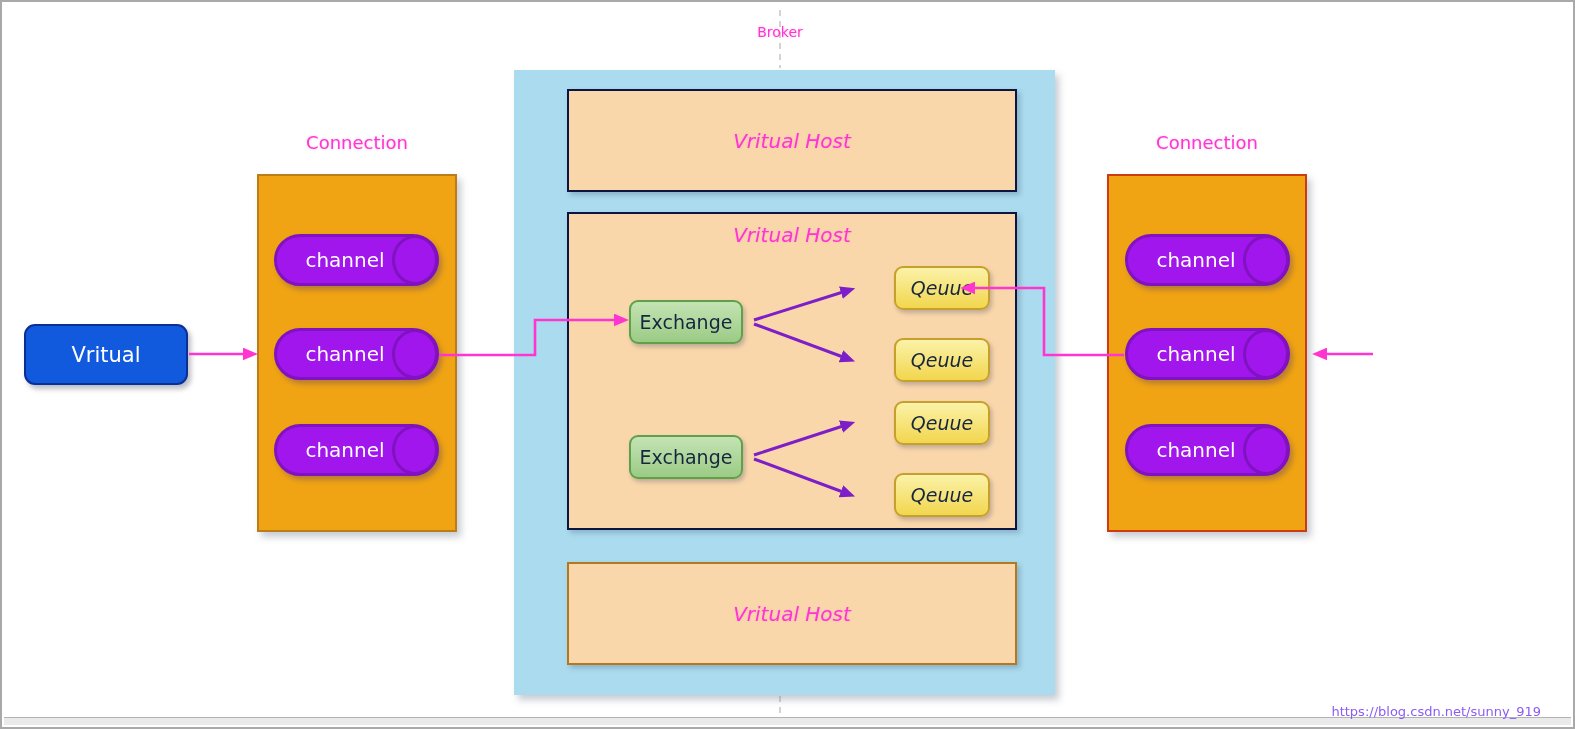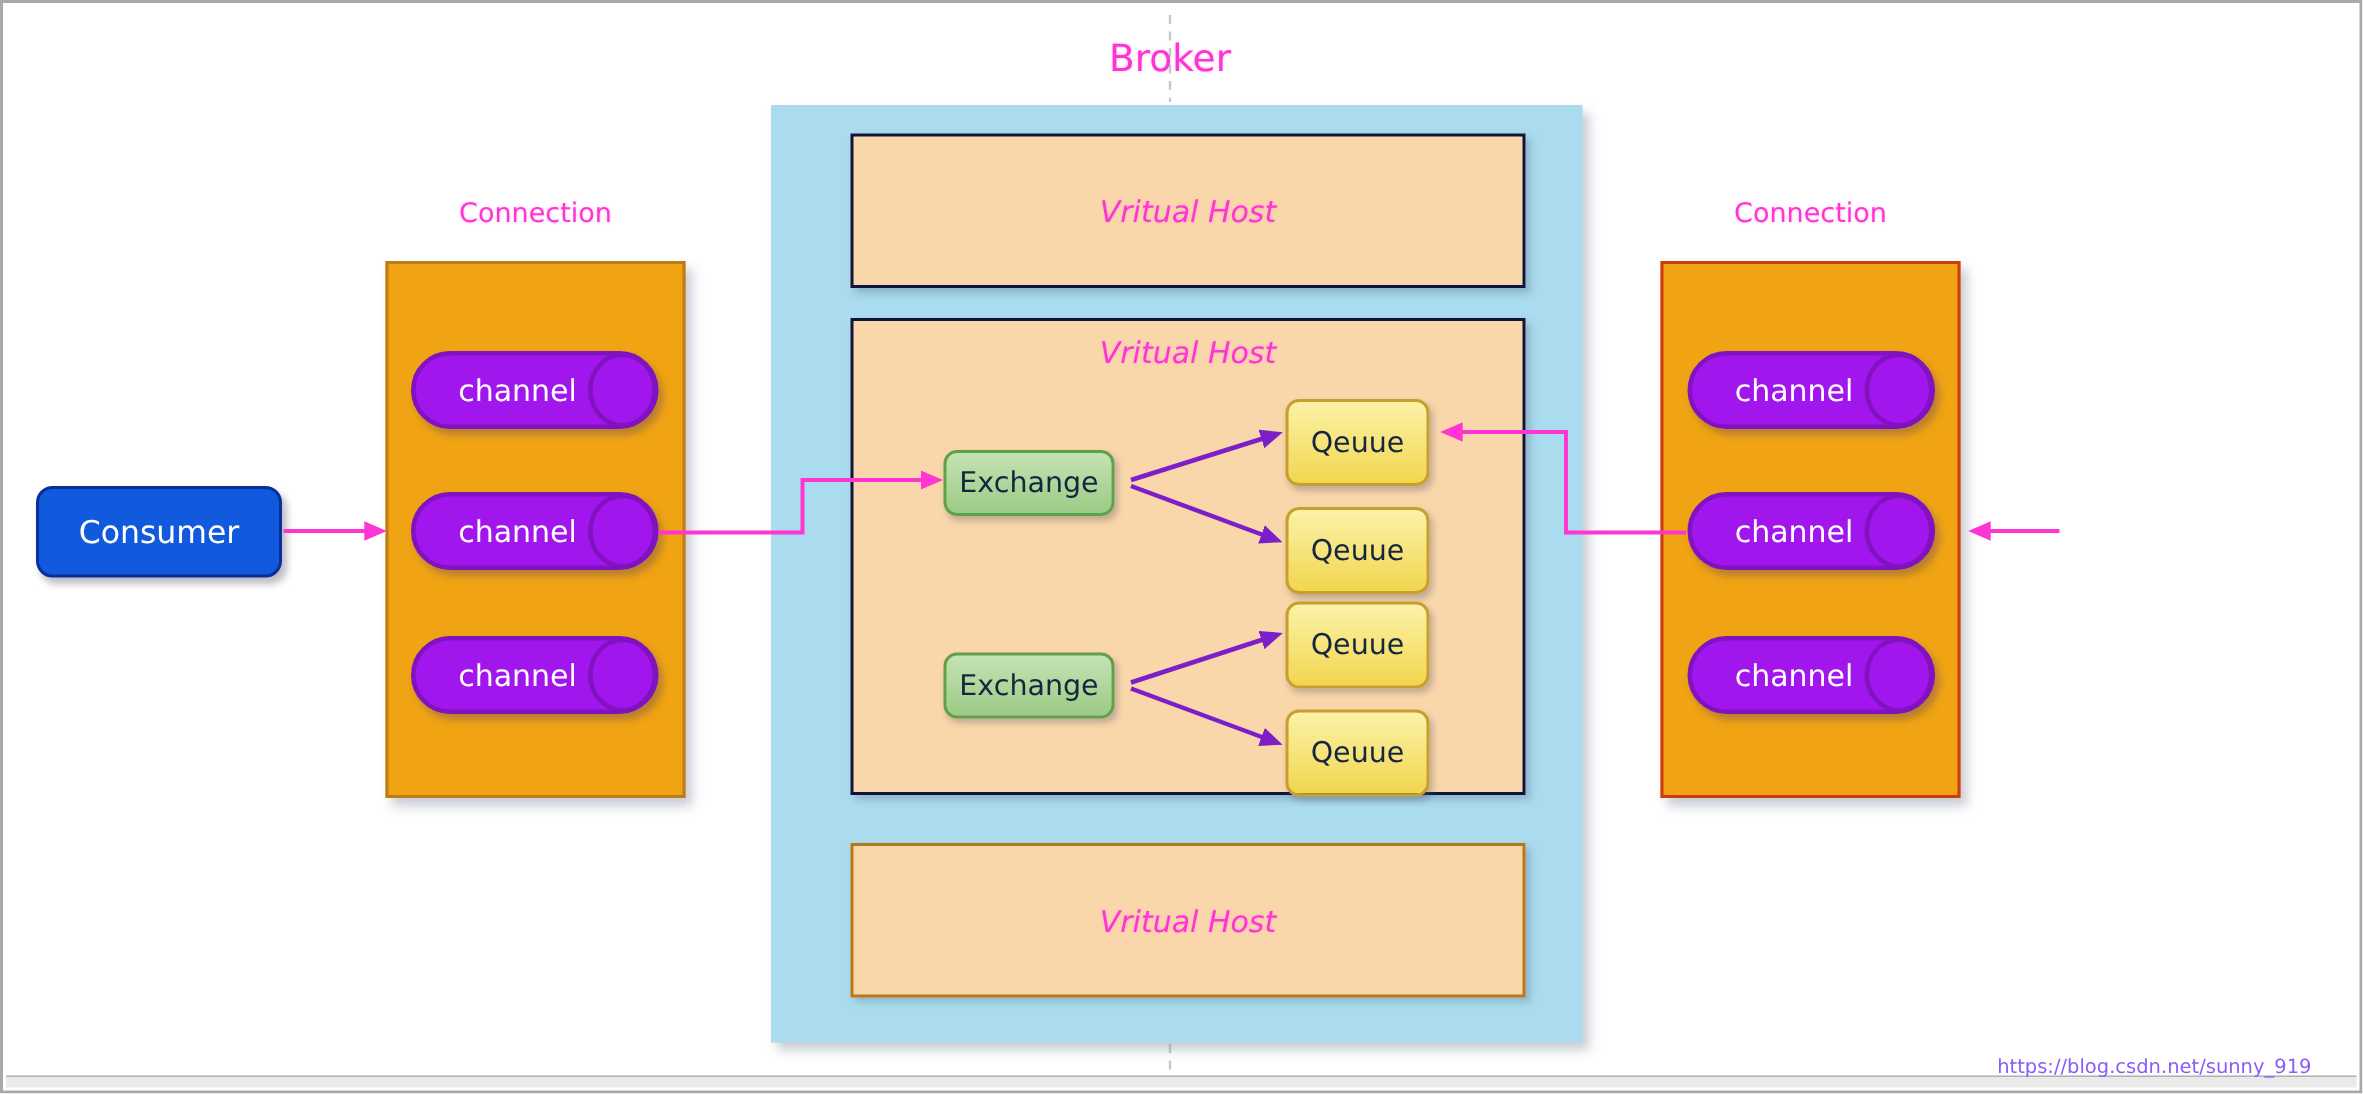--- a/index.html
+++ b/index.html
@@ -58,22 +58,22 @@
 
   .node{
     border-radius:9px;color:#17263f;font-size:19px;z-index:14;
     box-shadow:2px 3px 4px rgba(90,90,110,.35);
   }
   .exchange{
     left:627px;width:114px;height:44px;
     background:linear-gradient(#c4e3b4,#9bcb85);border:2px solid #5fa04b;
   }
   .queue{
-    left:855px;width:96px;height:58px;
-    background:linear-gradient(#fbf2a8,#f2d64e);border:2px solid #c7a02c;
+    left:892px;width:96px;height:44px;
+    background:linear-gradient(#fbf2a8,#f2d64e);border:2px solid #c7a02c;font-style:italic;
   }
 
   .watermark-title{
     right:30px;top:679px;font-size:28px;letter-spacing:1px;color:#d2d2d2;
     text-shadow:1px 1px 1px #ffffff,-1px -1px 1px #c4c4c4;z-index:60;white-space:nowrap;
   }
   .watermark-url{
     right:32px;top:702px;font-size:13px;color:#8b5cf6;z-index:59;white-space:nowrap;
   }
   .bottom-bar{
@@ -84,21 +84,21 @@
 </head>
 <body>
 
 <div class="canvas">
 
   <svg class="svg-under" width="1575" height="729">
     <line x1="778" y1="8" x2="778" y2="66" stroke="#c9c9c9" stroke-width="1.6" stroke-dasharray="6,5"></line>
     <line x1="778" y1="694" x2="778" y2="721" stroke="#c9c9c9" stroke-width="1.6" stroke-dasharray="6,5"></line>
   </svg>
 
-  <div class="abs lbl magenta flexc" style="left:698px;top:22px;width:160px;font-size:25px;">Broker</div>
+  <div class="abs lbl magenta flexc" style="left:698px;top:22px;width:160px;font-size:14px;">Broker</div>
   <div class="abs broker-box"></div>
 
   <div class="abs vhost flexc" style="top:87px;height:103px;">
     <span class="magenta vhost-label">Vritual Host</span>
   </div>
   <div class="abs vhost" style="top:210px;height:318px;">
     <div class="magenta vhost-label" style="text-align:center;margin-top:9px;">Vritual Host</div>
   </div>
   <div class="abs vhost flexc" style="top:560px;height:103px;border-color:#b4791f;">
     <span class="magenta vhost-label">Vritual Host</span>
@@ -156,21 +156,21 @@
     <div class="cyl-cap"></div>
     <div class="cyl-label flexc">channel</div>
   </div>
   <div class="abs cylinder" style="left:1123px;top:422px;">
     <div class="cyl-body"></div>
     <div class="cyl-cap"></div>
     <div class="cyl-label flexc">channel</div>
   </div>
 
   <div class="abs box endpoint producer flexc">
-    <span>Consumer</span>
+    <span>Vritual</span>
   </div>
 
   <svg class="svg-over" width="1575" height="729">
     <defs>
       <marker id="mag" viewBox="0 0 14 12" refX="2" refY="6" markerWidth="15" markerHeight="13" orient="auto" markerUnits="userSpaceOnUse">
         <path d="M0,0 L14,6 L0,12 Z" fill="#ff35d2"></path>
       </marker>
       <marker id="pur" viewBox="0 0 14 12" refX="2" refY="6" markerWidth="15" markerHeight="13" orient="auto" markerUnits="userSpaceOnUse">
         <path d="M0,0 L14,6 L0,12 Z" fill="#7d1fc8"></path>
       </marker>

